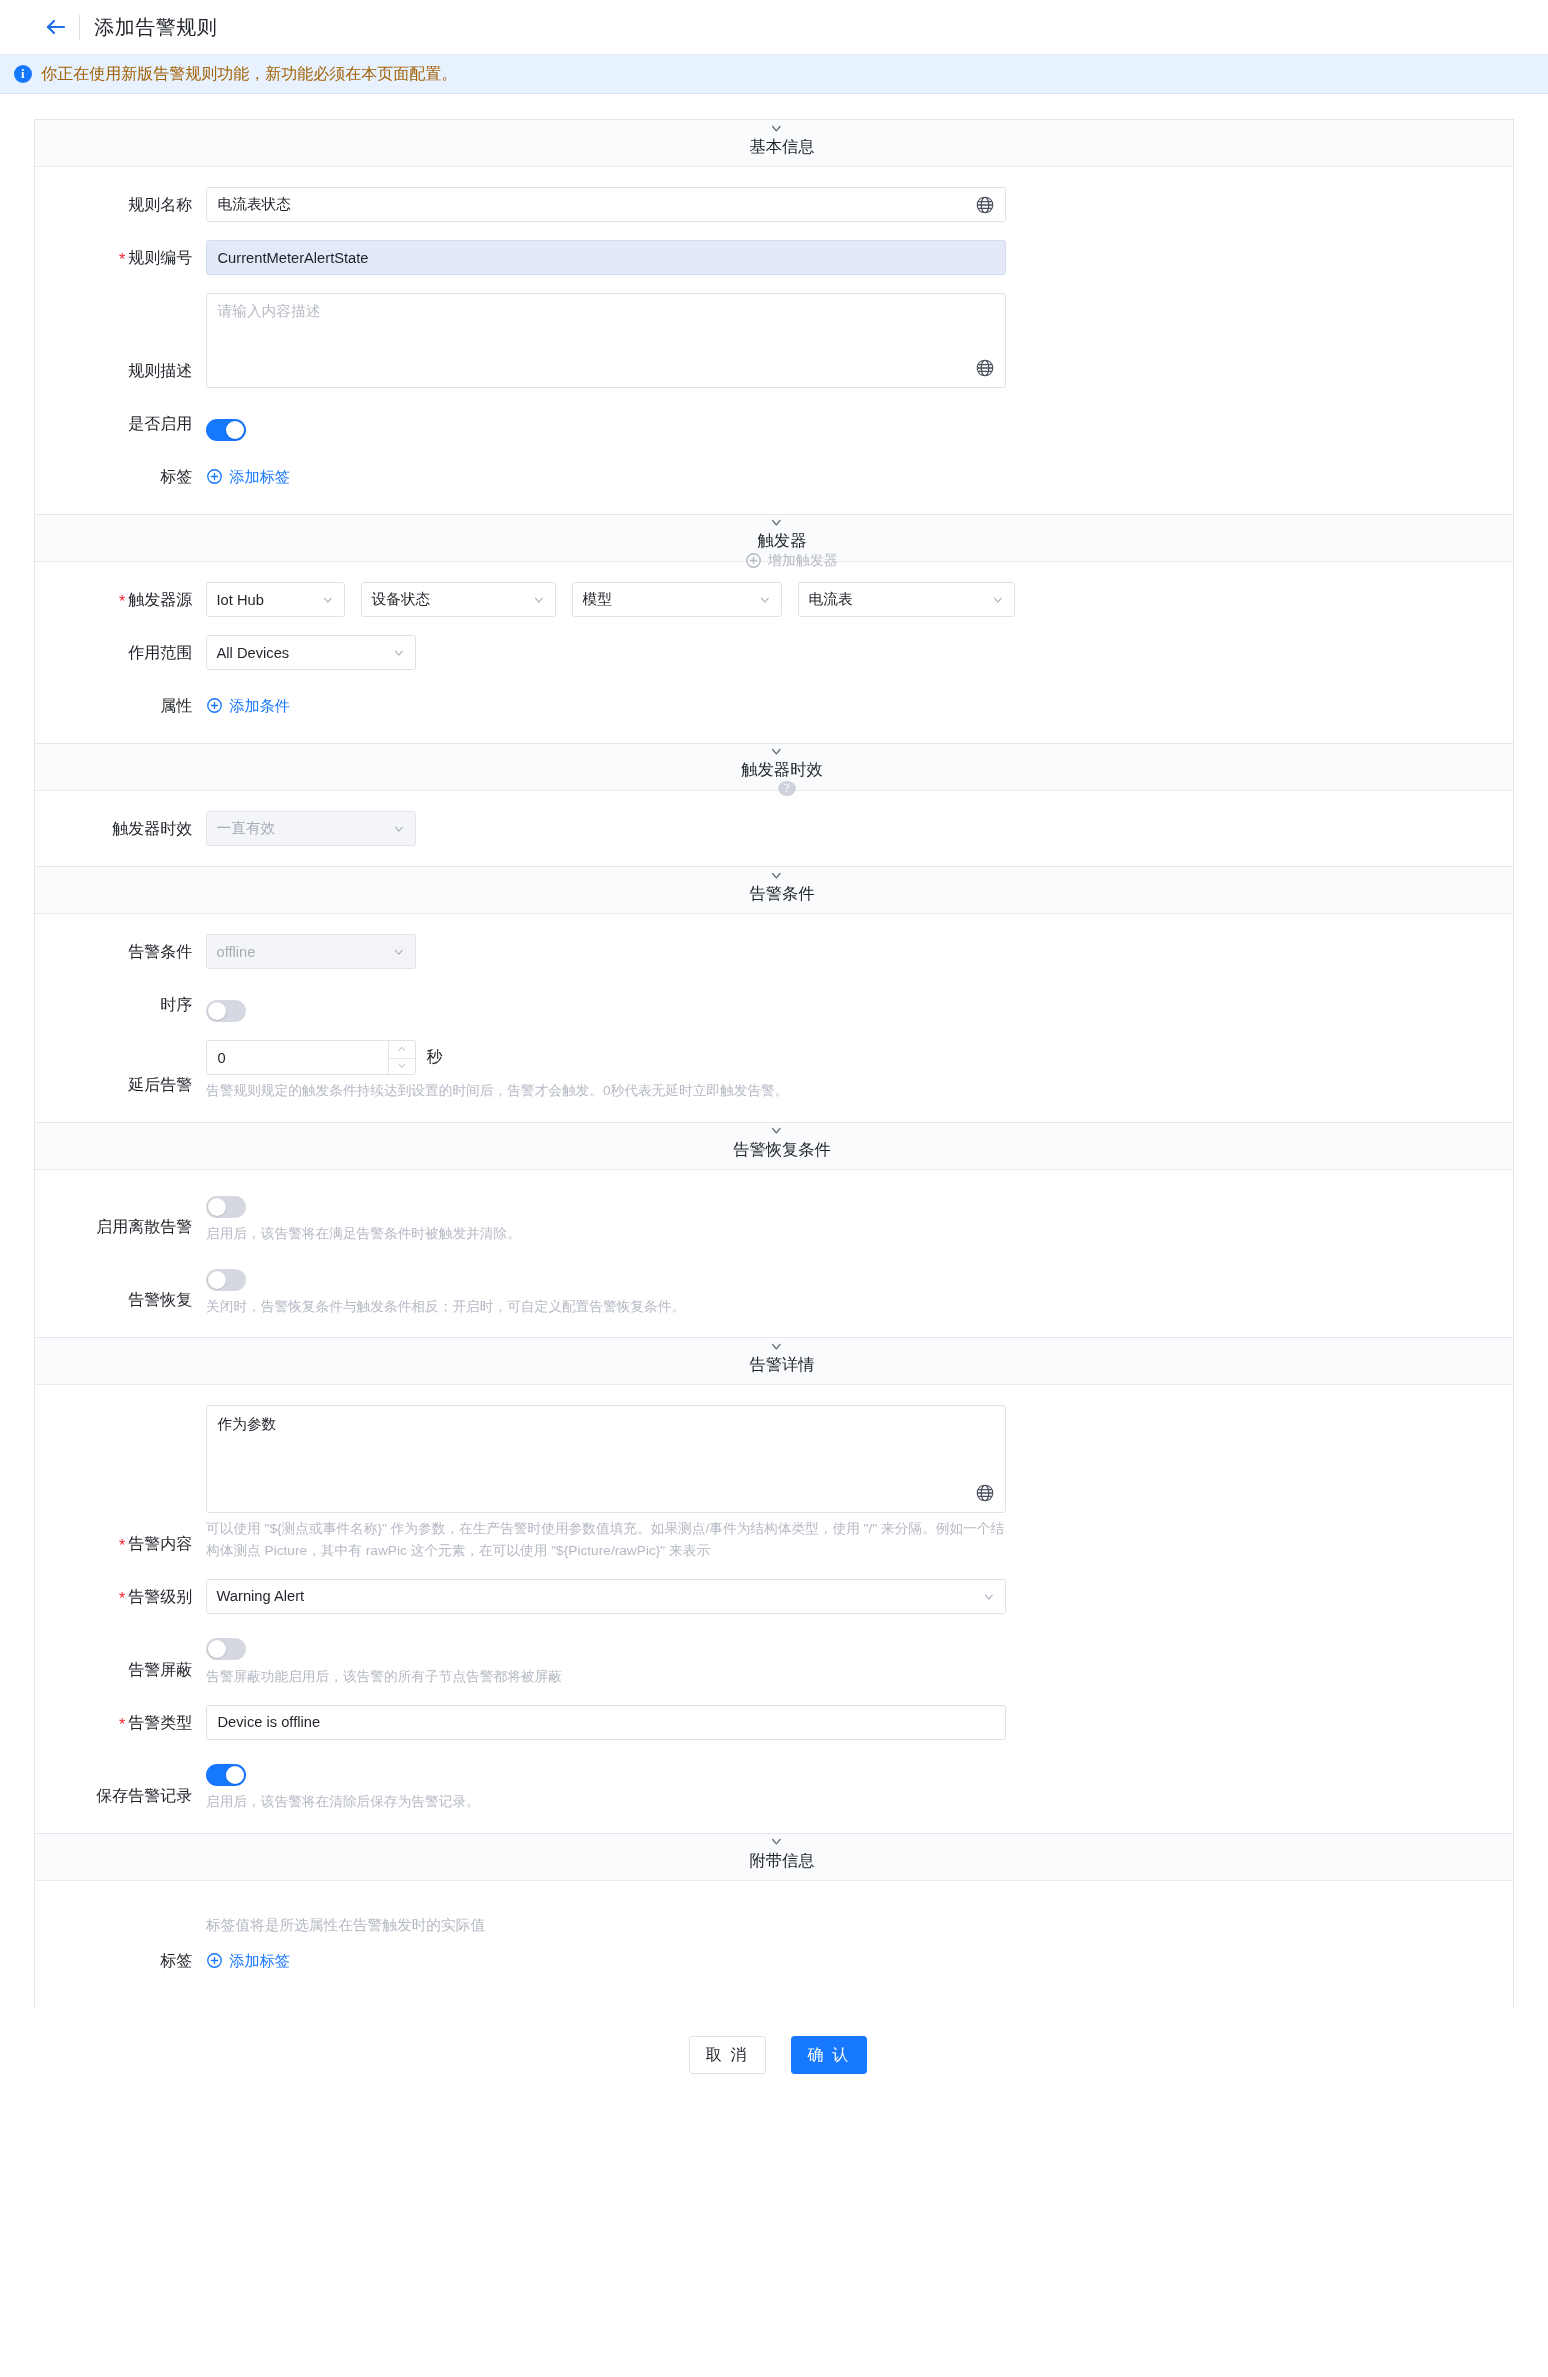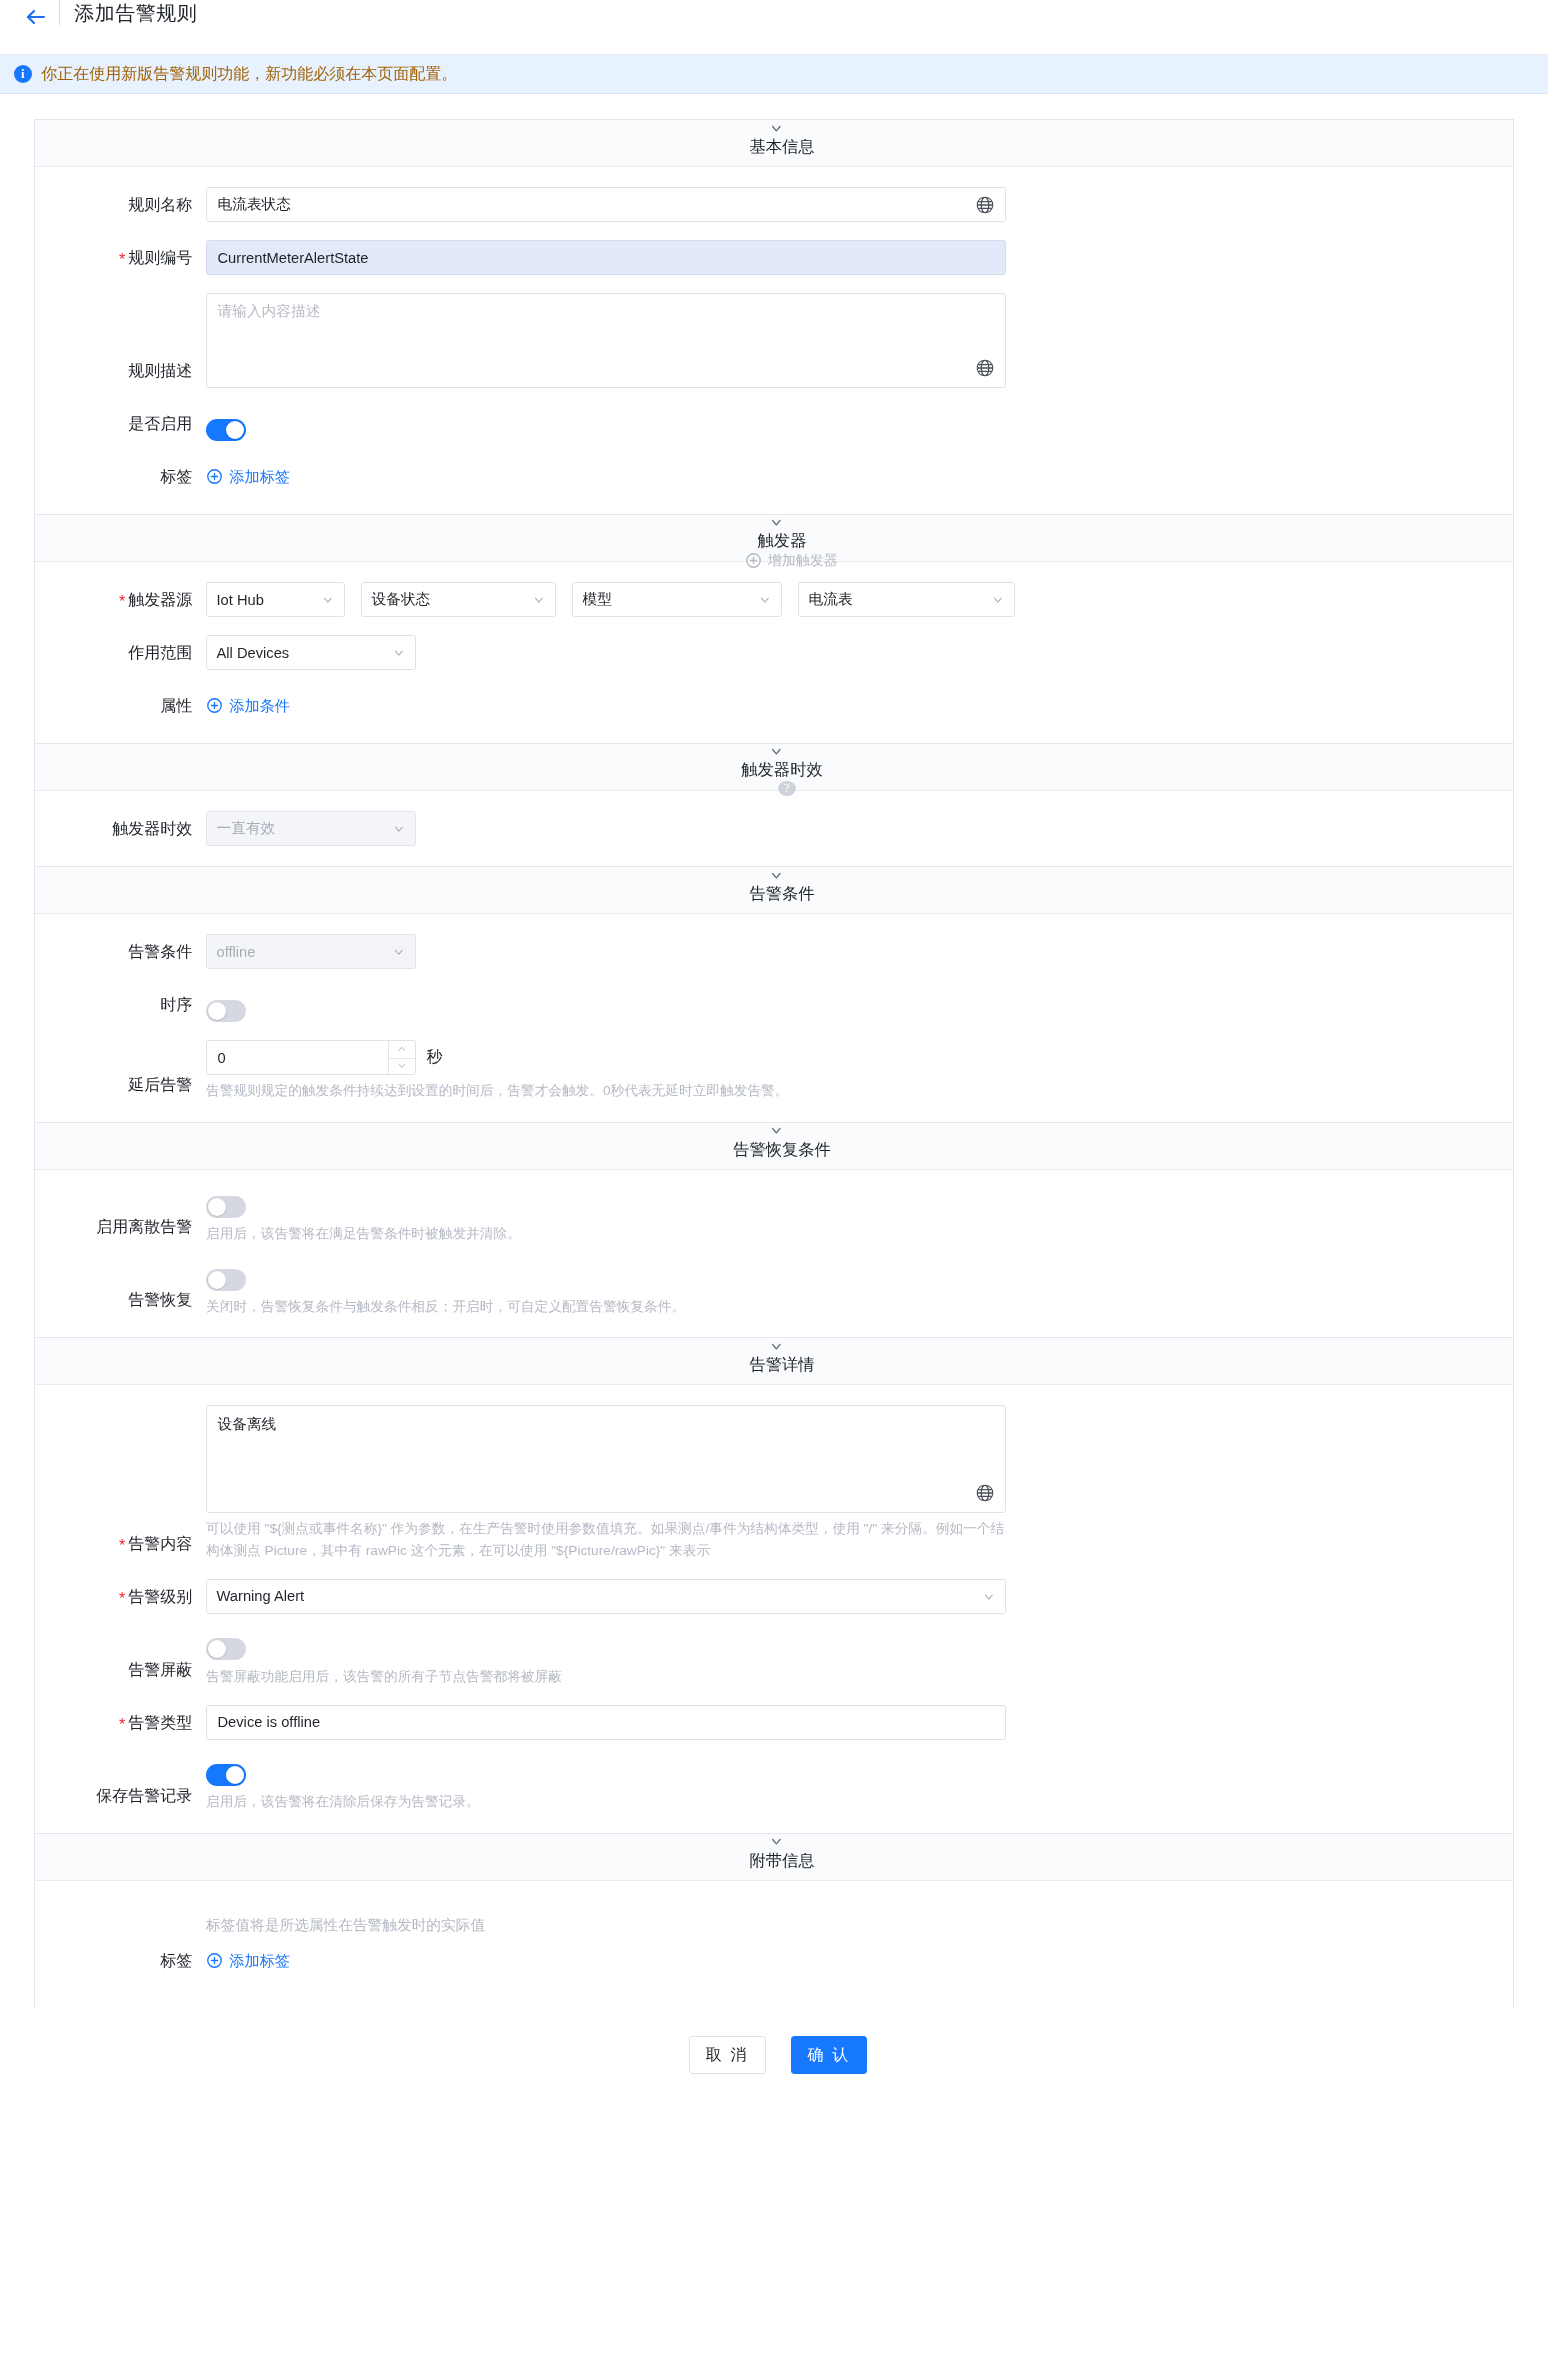--- a/index.html
+++ b/index.html
@@ -15,21 +15,22 @@
     width: 1548px;
     min-height: 2377px;
     background: #fff;
     position: relative;
   }
 
   
   .topbar {
     height: 55px;
     display: flex;
-    padding-left: 19px;
+    align-items: center;
+    padding-left: 39px;
     background: #ffffff;
     border-bottom: 1.1px solid #e8eaee;
   }
   .back-icon {
     width: 33px; height: 33px;
     display: flex; align-items: center; justify-content: center;
     color: #1f6feb;
     cursor: pointer;
   }
   .back-icon svg { width: 24px; height: 24px; display:block; }
@@ -669,21 +670,21 @@
             </svg>
         </span>
         <span class="card-title">告警详情</span>
       </div>
       <div class="card-body">
 
         <div class="row">
           <div class="label"><span class="req">*</span><span>告警内容</span></div>
           <div class="field">
             <div class="textarea tall">
-              <span>设备离线</span>
+              <span>作为参数</span>
               <span class="globe globe-abs">
                 <svg viewBox="0 0 24 24" fill="currentColor">
                     <path d="M12 2a10 10 0 100 20 10 10 0 000-20zm0 1.6c1.2 0 2.4 1.4 3 3.6H9c.6-2.2 1.8-3.6 3-3.6zM7.3 7.2H4.6A8.5 8.5 0 019 3.9c-.7.8-1.3 2-1.7 3.3zM15 3.9a8.5 8.5 0 014.4 3.3h-2.7c-.4-1.3-1-2.5-1.7-3.3zM3.9 8.8h3.1a18 18 0 00-.2 2.4H3.6c0-.8.1-1.6.3-2.4zm4.7 0h6.8c.1.8.2 1.6.2 2.4H8.4c0-.8.1-1.6.2-2.4zm8.4 0h3.1c.2.8.3 1.6.3 2.4h-3.2c0-.8-.1-1.6-.2-2.4zM3.6 12.8h3.2c0 .8.1 1.7.2 2.4H3.9c-.2-.7-.3-1.6-.3-2.4zm4.8 0h7.2c0 .9-.1 1.7-.2 2.4H8.6c-.1-.7-.2-1.5-.2-2.4zm8.8 0h3.2c0 .8-.1 1.7-.3 2.4h-3.1c.1-.7.2-1.6.2-2.4zM4.6 16.8h2.7c.4 1.3 1 2.5 1.7 3.3a8.5 8.5 0 01-4.4-3.3zm4.4 0h6c-.6 2.2-1.8 3.6-3 3.6s-2.4-1.4-3-3.6zm7.7 0h2.7a8.5 8.5 0 01-4.4 3.3c.7-.8 1.3-2 1.7-3.3z"></path>
                   </svg>
               </span>
             </div>
             <div class="hint">可以使用 "${测点或事件名称}" 作为参数，在生产告警时使用参数值填充。如果测点/事件为结构体类型，使用 "/" 来分隔。例如一个结构体测点 Picture，其中有 rawPic 这个元素，在可以使用 "${Picture/rawPic}" 来表示</div>
           </div>
         </div>
 

